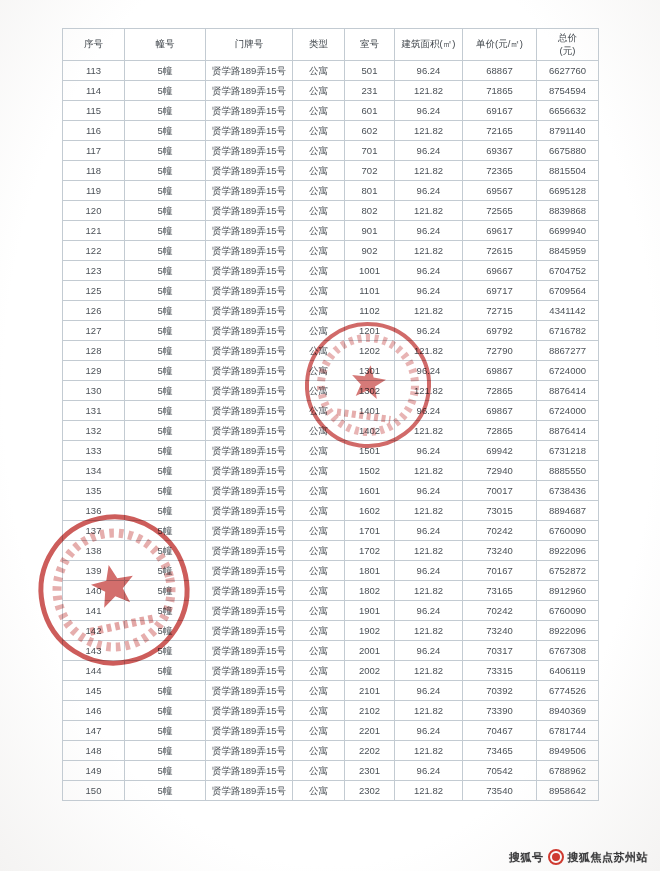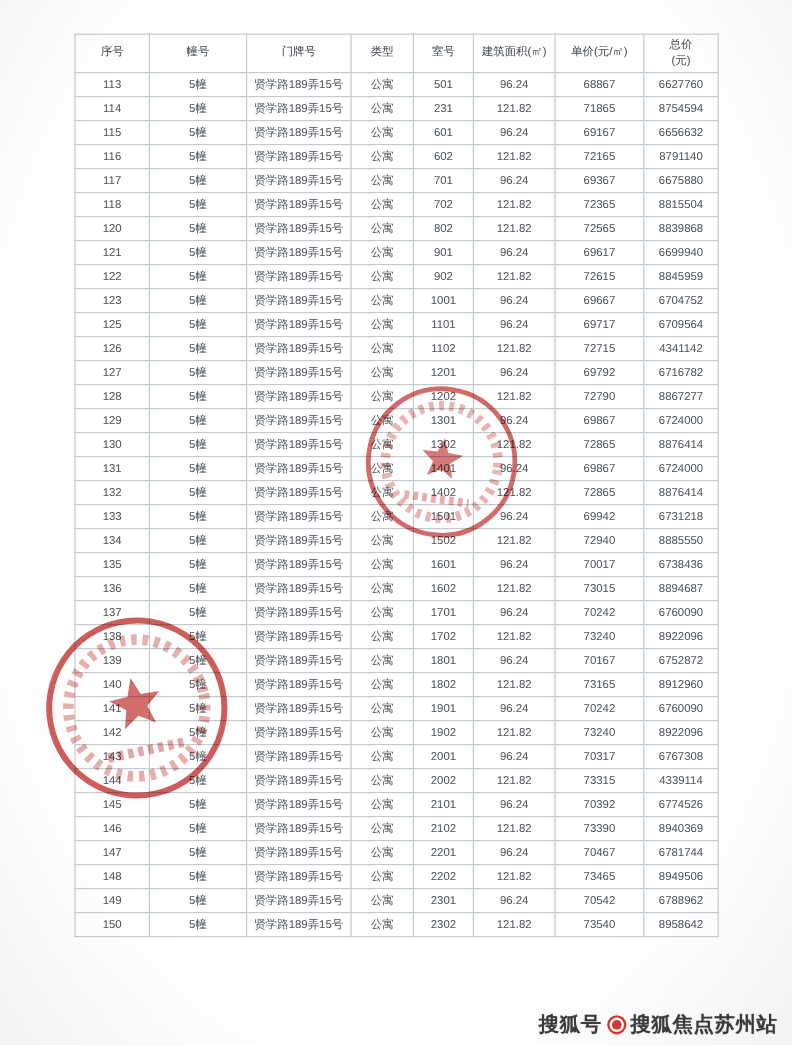--- a/index.html
+++ b/index.html
@@ -30,21 +30,21 @@
     height:19px;font-size:9.5px;line-height:19px;padding:0;
   }
   
   .seal{position:absolute;mix-blend-mode:multiply;pointer-events:none;}
   .seal-right{left:293px;top:310px;transform:rotate(8deg);opacity:.78;}
   .seal-left{left:24px;top:500px;transform:rotate(-12deg);opacity:.85;}
   
   .watermark{
     position:absolute;right:12px;bottom:6px;
     display:flex;align-items:center;gap:4px;
-    font-size:17px;font-weight:700;letter-spacing:.5px;
+    font-size:11px;font-weight:700;letter-spacing:.5px;
     color:rgba(43,43,46,.9);
     text-shadow:0 0 1px rgba(0,0,0,.25);
   }
   .sohu-logo{
     width:16px;height:16px;border:2.5px solid #cf3a30;border-radius:50%;
     box-sizing:border-box;position:relative;display:inline-block;flex:0 0 auto;
   }
   .sohu-logo::after{
     content:"";position:absolute;inset:2px;background:#cf3a30;border-radius:50%;
   }
@@ -133,20 +133,30 @@
           <td>118</td>
           <td>5幢</td>
           <td>贤学路189弄15号</td>
           <td>公寓</td>
           <td>702</td>
           <td>121.82</td>
           <td>72365</td>
           <td>8815504</td>
         </tr>
         <tr>
+          <td>119</td>
+          <td>5幢</td>
+          <td>贤学路189弄15号</td>
+          <td>公寓</td>
+          <td>801</td>
+          <td>96.24</td>
+          <td>69567</td>
+          <td>6695128</td>
+        </tr>
+        <tr>
           <td>120</td>
           <td>5幢</td>
           <td>贤学路189弄15号</td>
           <td>公寓</td>
           <td>802</td>
           <td>121.82</td>
           <td>72565</td>
           <td>8839868</td>
         </tr>
         <tr>
@@ -370,21 +380,21 @@
           <td>6767308</td>
         </tr>
         <tr>
           <td>144</td>
           <td>5幢</td>
           <td>贤学路189弄15号</td>
           <td>公寓</td>
           <td>2002</td>
           <td>121.82</td>
           <td>73315</td>
-          <td>4339114</td>
+          <td>6406119</td>
         </tr>
         <tr>
           <td>145</td>
           <td>5幢</td>
           <td>贤学路189弄15号</td>
           <td>公寓</td>
           <td>2101</td>
           <td>96.24</td>
           <td>70392</td>
           <td>6774526</td>

